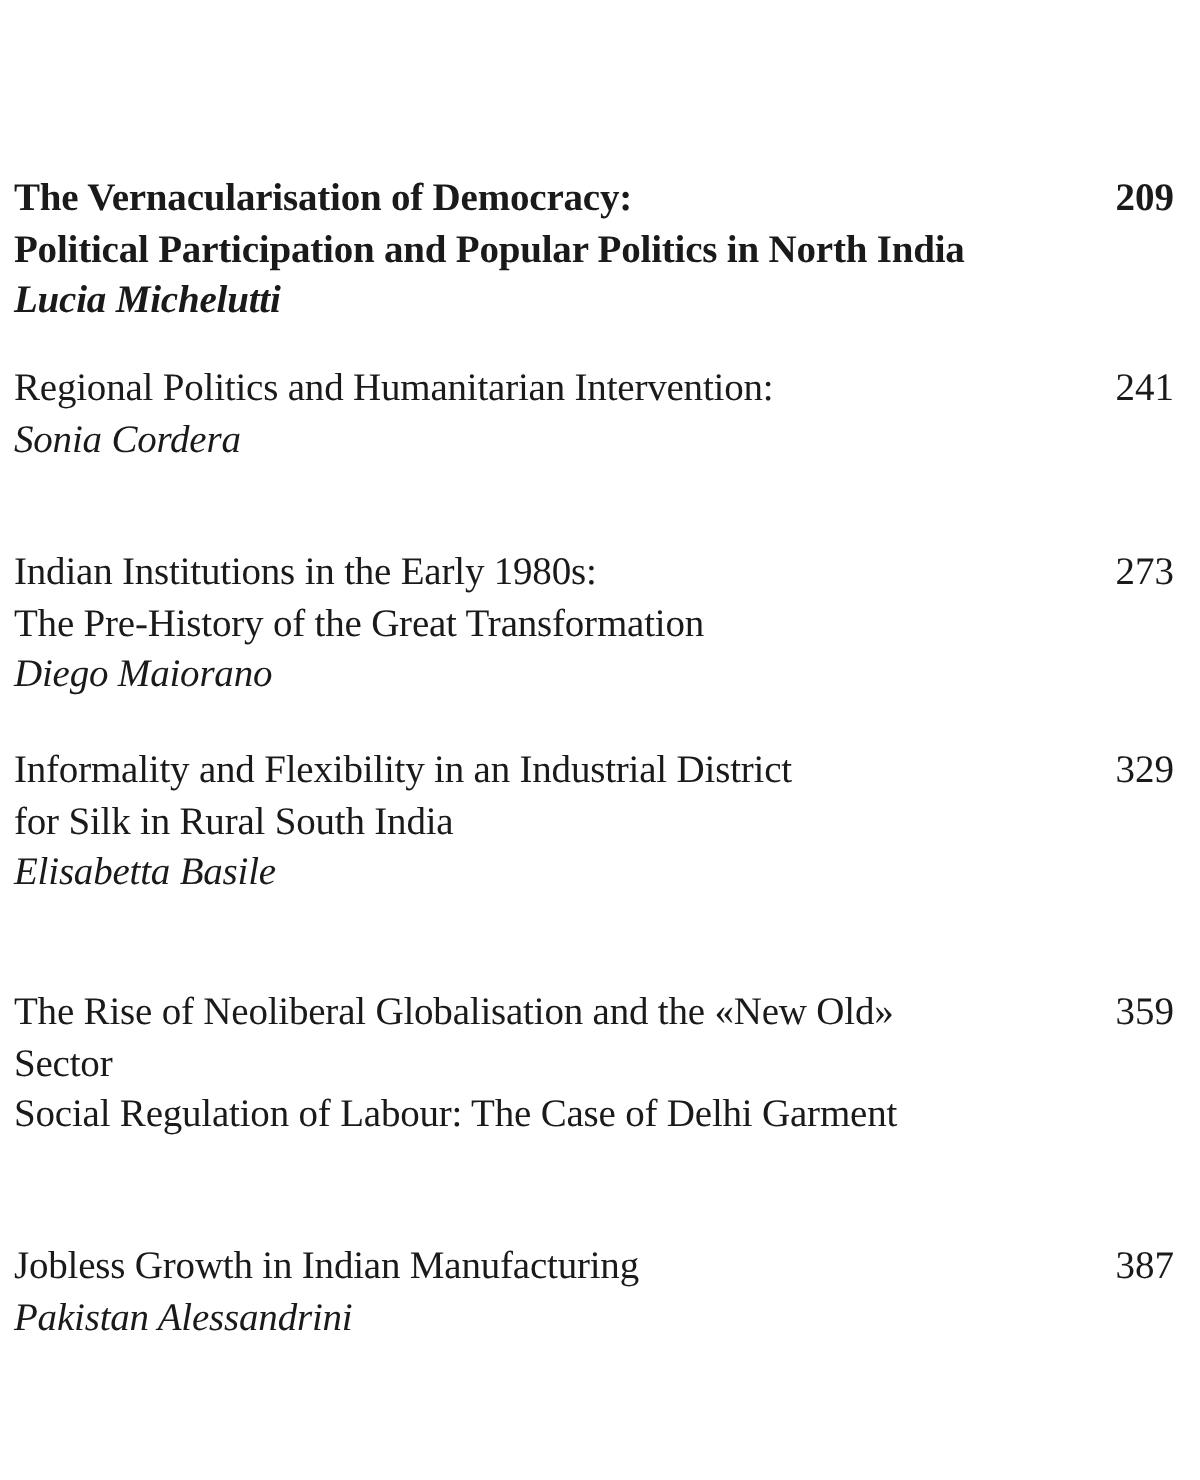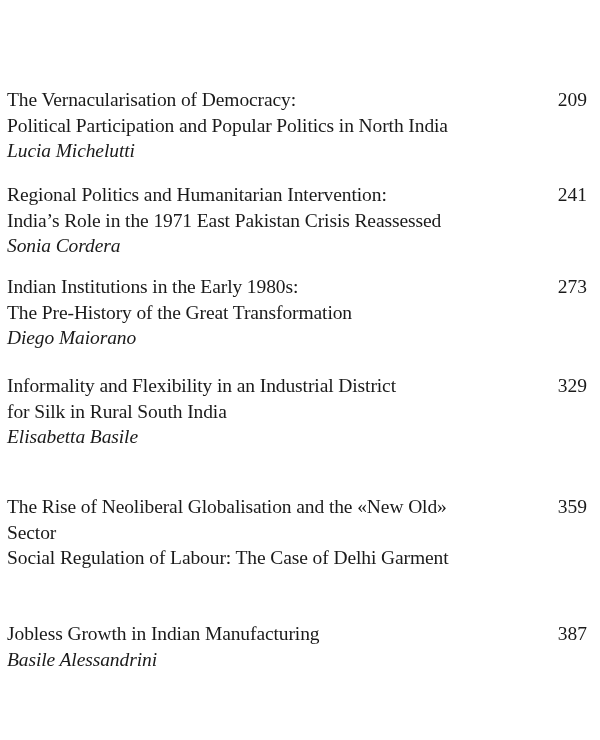--- a/index.html
+++ b/index.html
@@ -46,33 +46,32 @@
       font-size: 19.5px;
       line-height: 25.5px;
       text-align: left;
     }
   </style>
 </head>
 <body>
 
 <div class="toc">
 
-  <div class="entry" style="top:87px;">
+  <div class="entry" style="top:87px;font-weight:bold;">
     <div class="entry-titles">
       <span class="line">The Vernacularisation of Democracy:</span>
       <span class="line">Political Participation and Popular Politics in North India</span>
       <span class="line author">Lucia Michelutti</span>
     </div>
     <span class="page">209</span>
   </div>
 
   <div class="entry" style="top:182px;">
     <div class="entry-titles">
       <span class="line">Regional Politics and Humanitarian Intervention:</span>
-      <span class="line">India’s Role in the 1971 East Pakistan Crisis Reassessed</span>
       <span class="line author">Sonia Cordera</span>
     </div>
     <span class="page">241</span>
   </div>
 
   <div class="entry" style="top:274px;">
     <div class="entry-titles">
       <span class="line">Indian Institutions in the Early 1980s:</span>
       <span class="line">The Pre-History of the Great Transformation</span>
       <span class="line author">Diego Maiorano</span>
@@ -94,18 +93,18 @@
       <span class="line">The Rise of Neoliberal Globalisation and the «New Old»</span>
       <span class="line">Sector</span>
       <span class="line">Social Regulation of Labour: The Case of Delhi Garment</span>
     </div>
     <span class="page">359</span>
   </div>
 
   <div class="entry" style="top:621px;">
     <div class="entry-titles">
       <span class="line">Jobless Growth in Indian Manufacturing</span>
-      <span class="line author">Basile Alessandrini</span>
+      <span class="line author">Pakistan Alessandrini</span>
     </div>
     <span class="page">387</span>
   </div>
 
 </div>
 
 </body></html>

